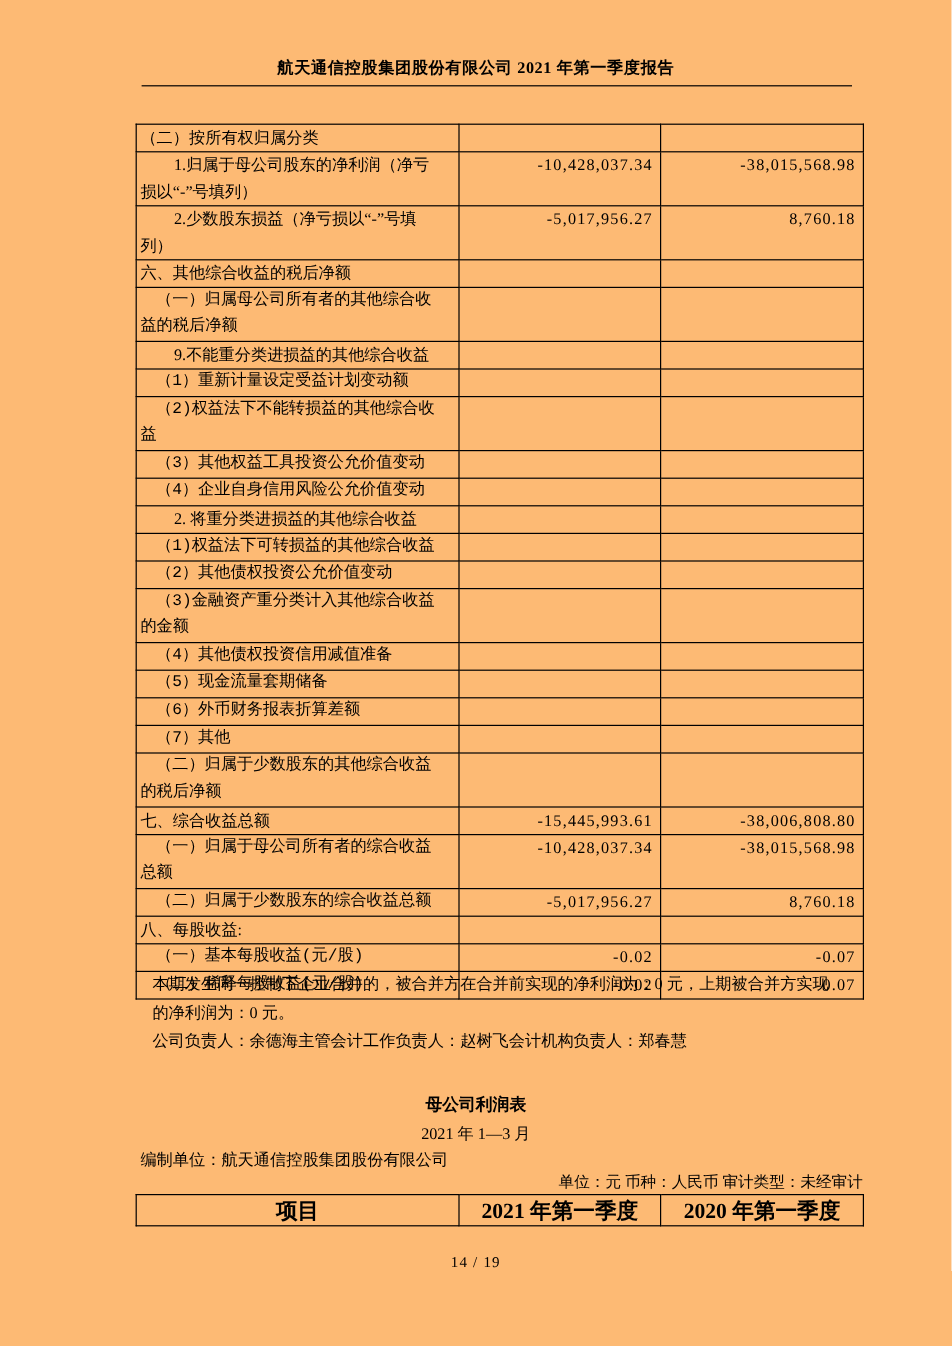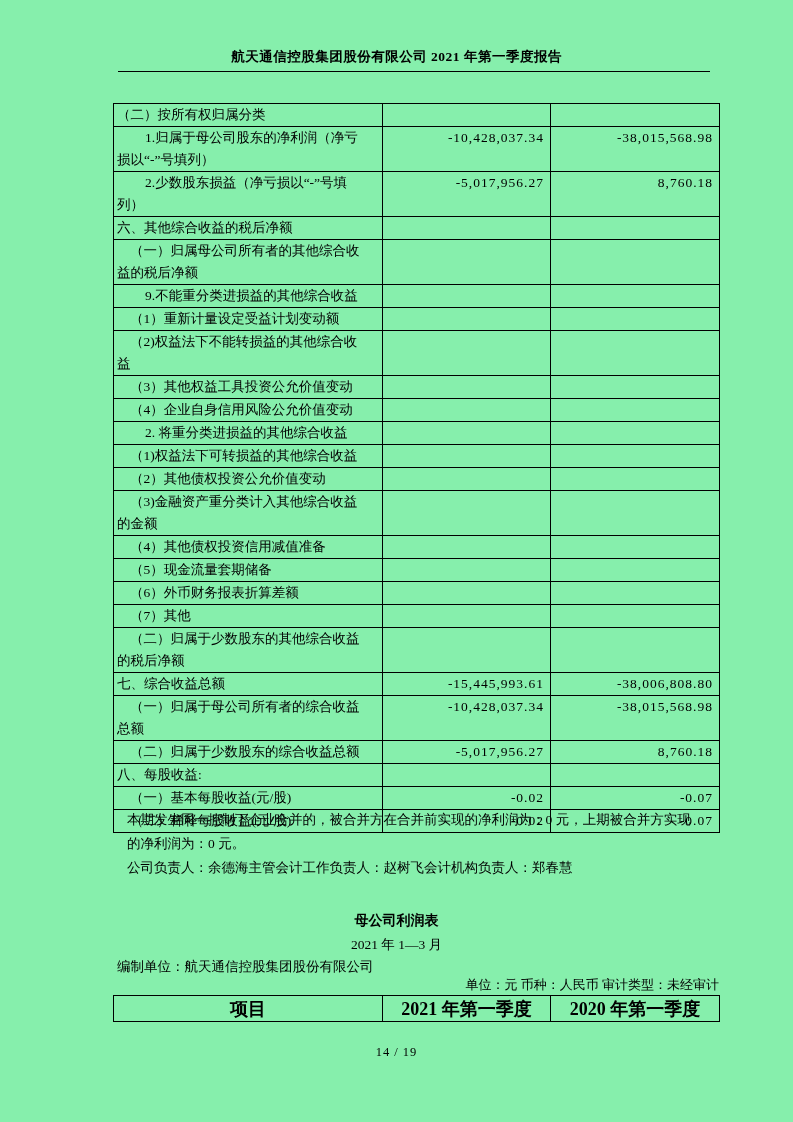--- a/index.html
+++ b/index.html
@@ -1,20 +1,20 @@
 <!DOCTYPE html>
 <html><head>
 <meta charset="utf-8">
 <style>
   * { margin:0; padding:0; box-sizing:border-box; }
   html,body { background:#ffffff; }
   .page {
     position:relative;
     width:793px; height:1122px;
-    background:#86efac;
+    background:#fdba74;
     font-family:"Liberation Serif","DejaVu Serif",serif;
     color:#000000;
     overflow:hidden;
   }
   
   .doc-header {
     position:absolute; top:48px; left:0; width:100%;
     text-align:center; font-weight:bold; font-size:13.5px;
     letter-spacing:0.5px;
   }
@@ -30,21 +30,21 @@
   }
   table.fin { border:1.5px solid #000; }
   table.fin td, table.fin th { border:1px solid #000; vertical-align:top; }
   table.fin col.c1 { width:269px; }
   table.fin col.c2 { width:168px; }
   table.fin col.c3 { width:169px; }
   tr.single { height:22px; }
   tr.double { height:45px; }
   td.lbl { padding:0 2px 0 3px; white-space:pre-wrap; word-break:break-all; }
   td.lbl.i0 { text-indent:0; }
-  td.lbl.i1 { text-indent:13px; }
+  td.lbl.i1 { text-indent:13px;font-family:Liberation Mono, monospace; }
   td.lbl.i2 { text-indent:28px;margin-top:40px; }
   td.val { padding:0 6px 0 2px; text-align:right; letter-spacing:1px; }
   
   .notes {
     position:absolute; left:127px; top:808px; width:604px;
     font-size:13.5px; line-height:24px;
   }
   .notes .merger-note { white-space:pre-wrap; }
   
   .stmt-title {

